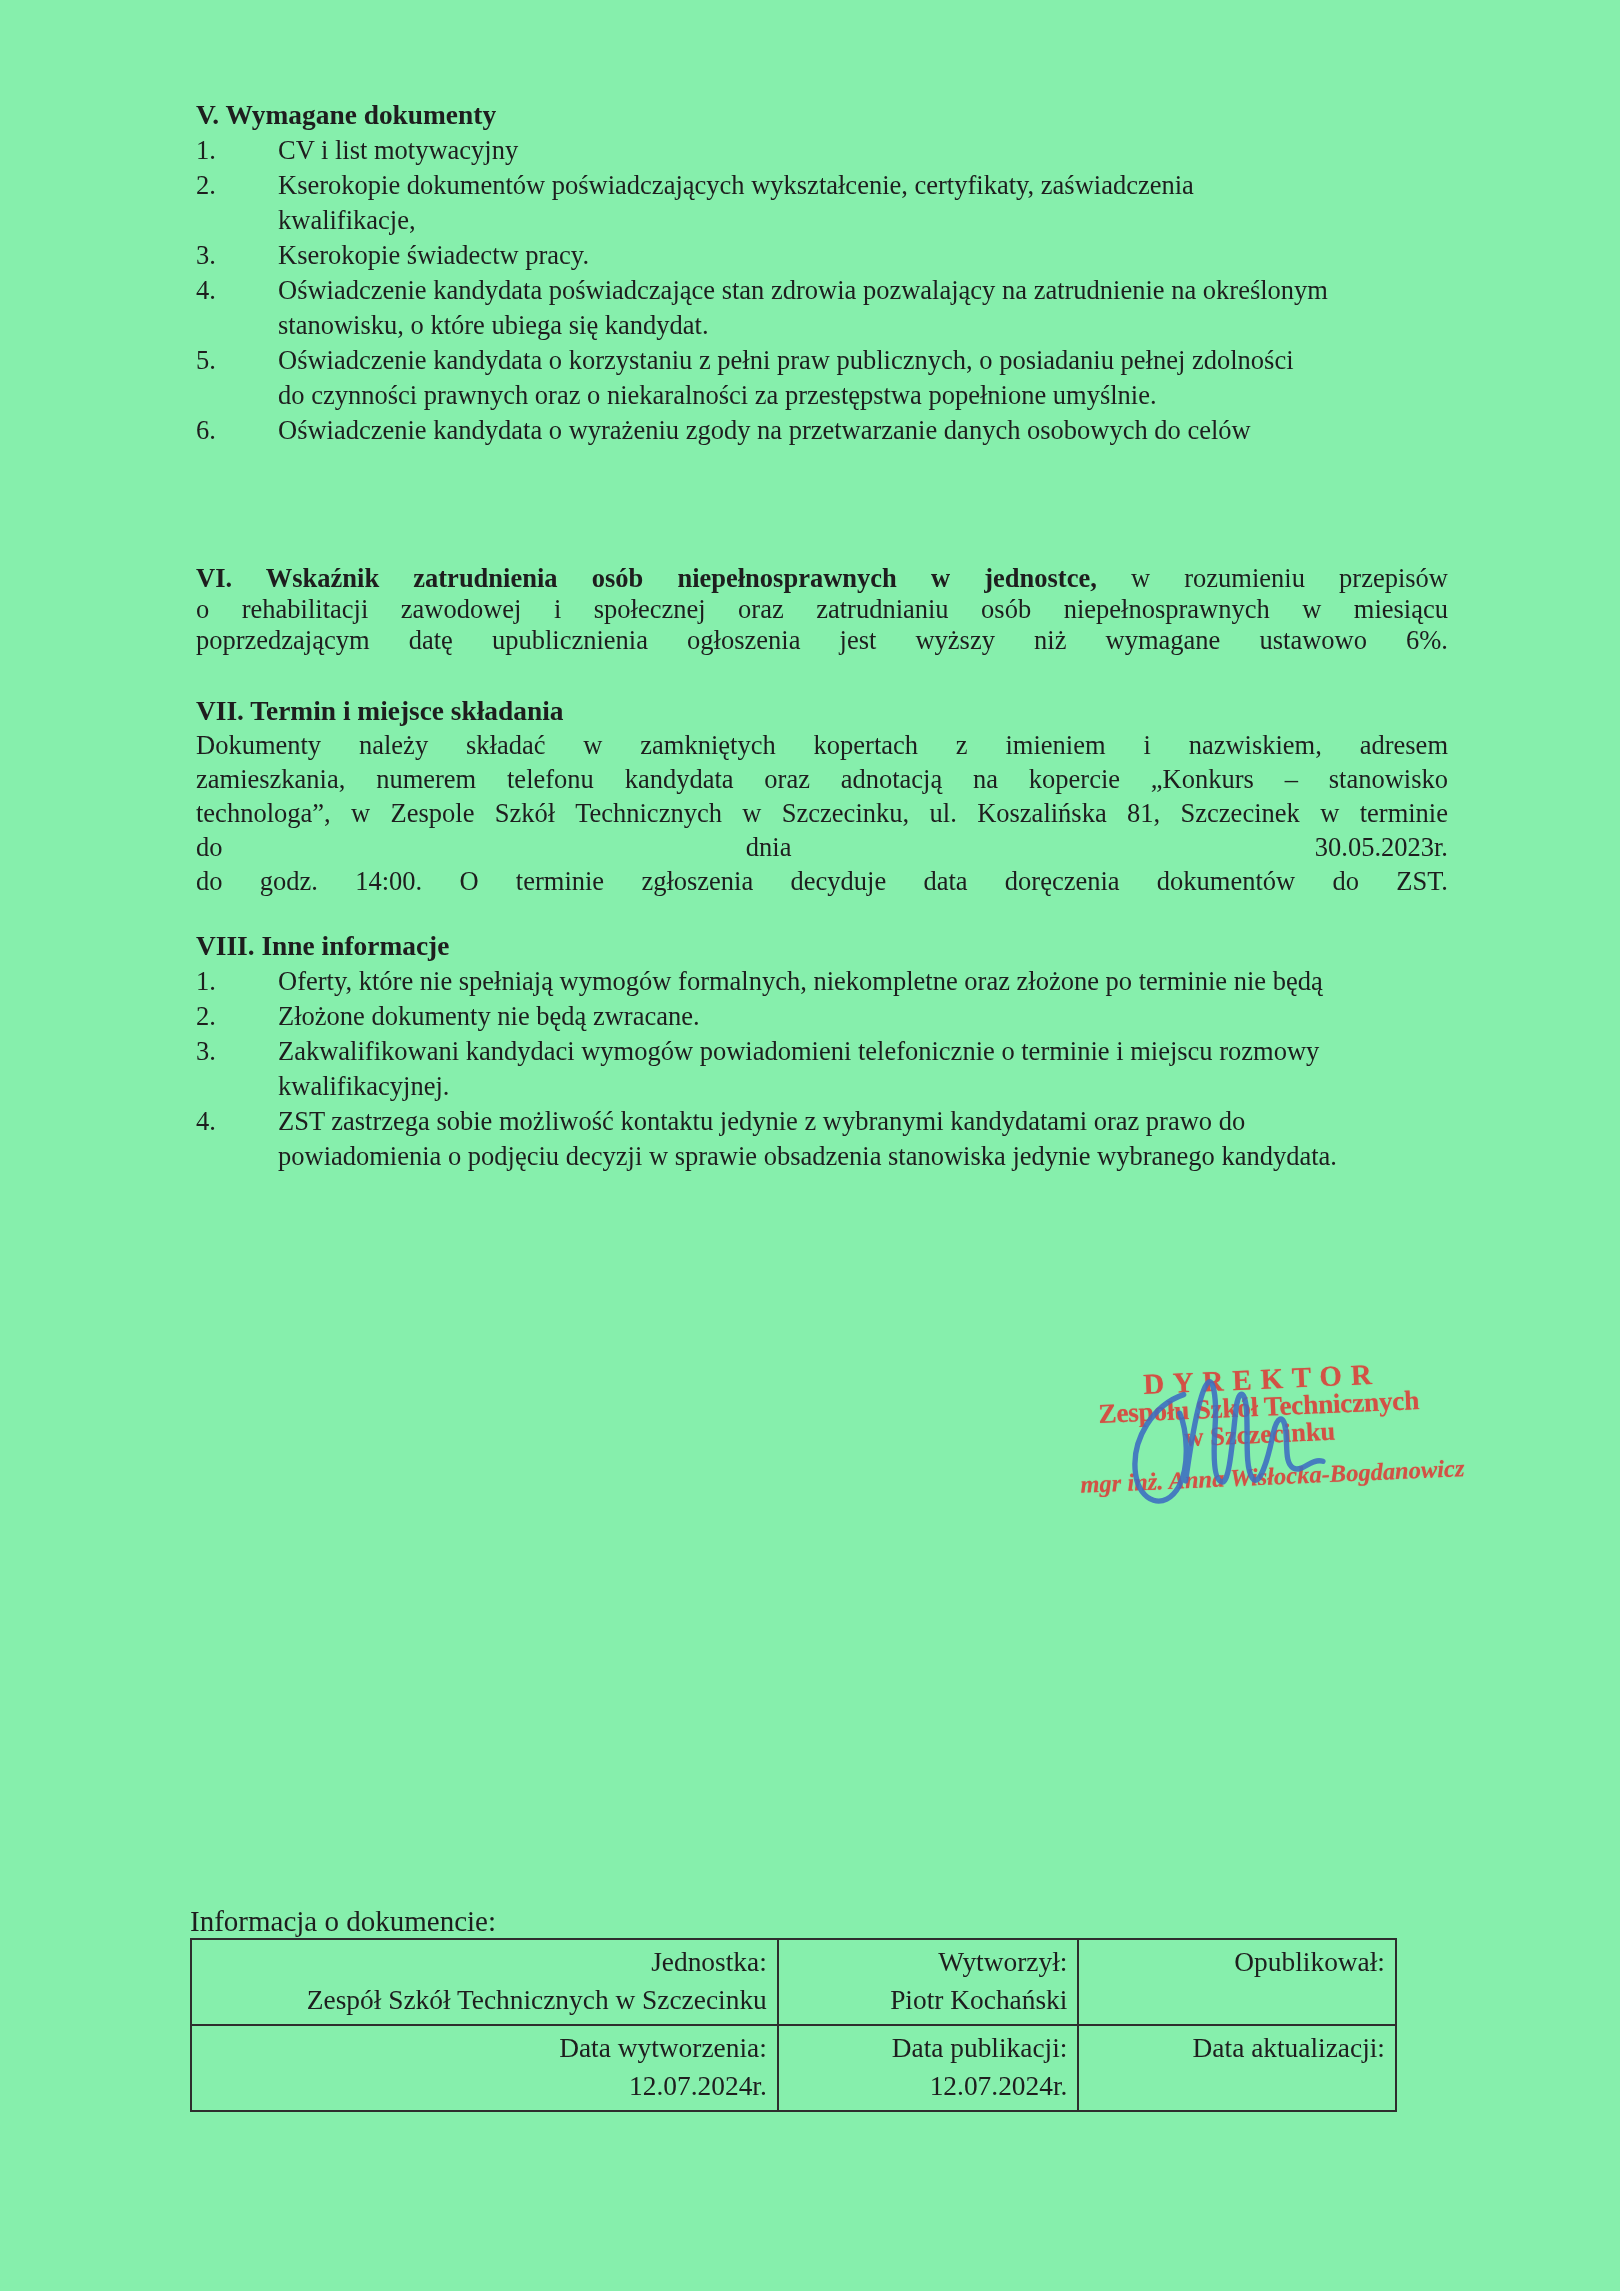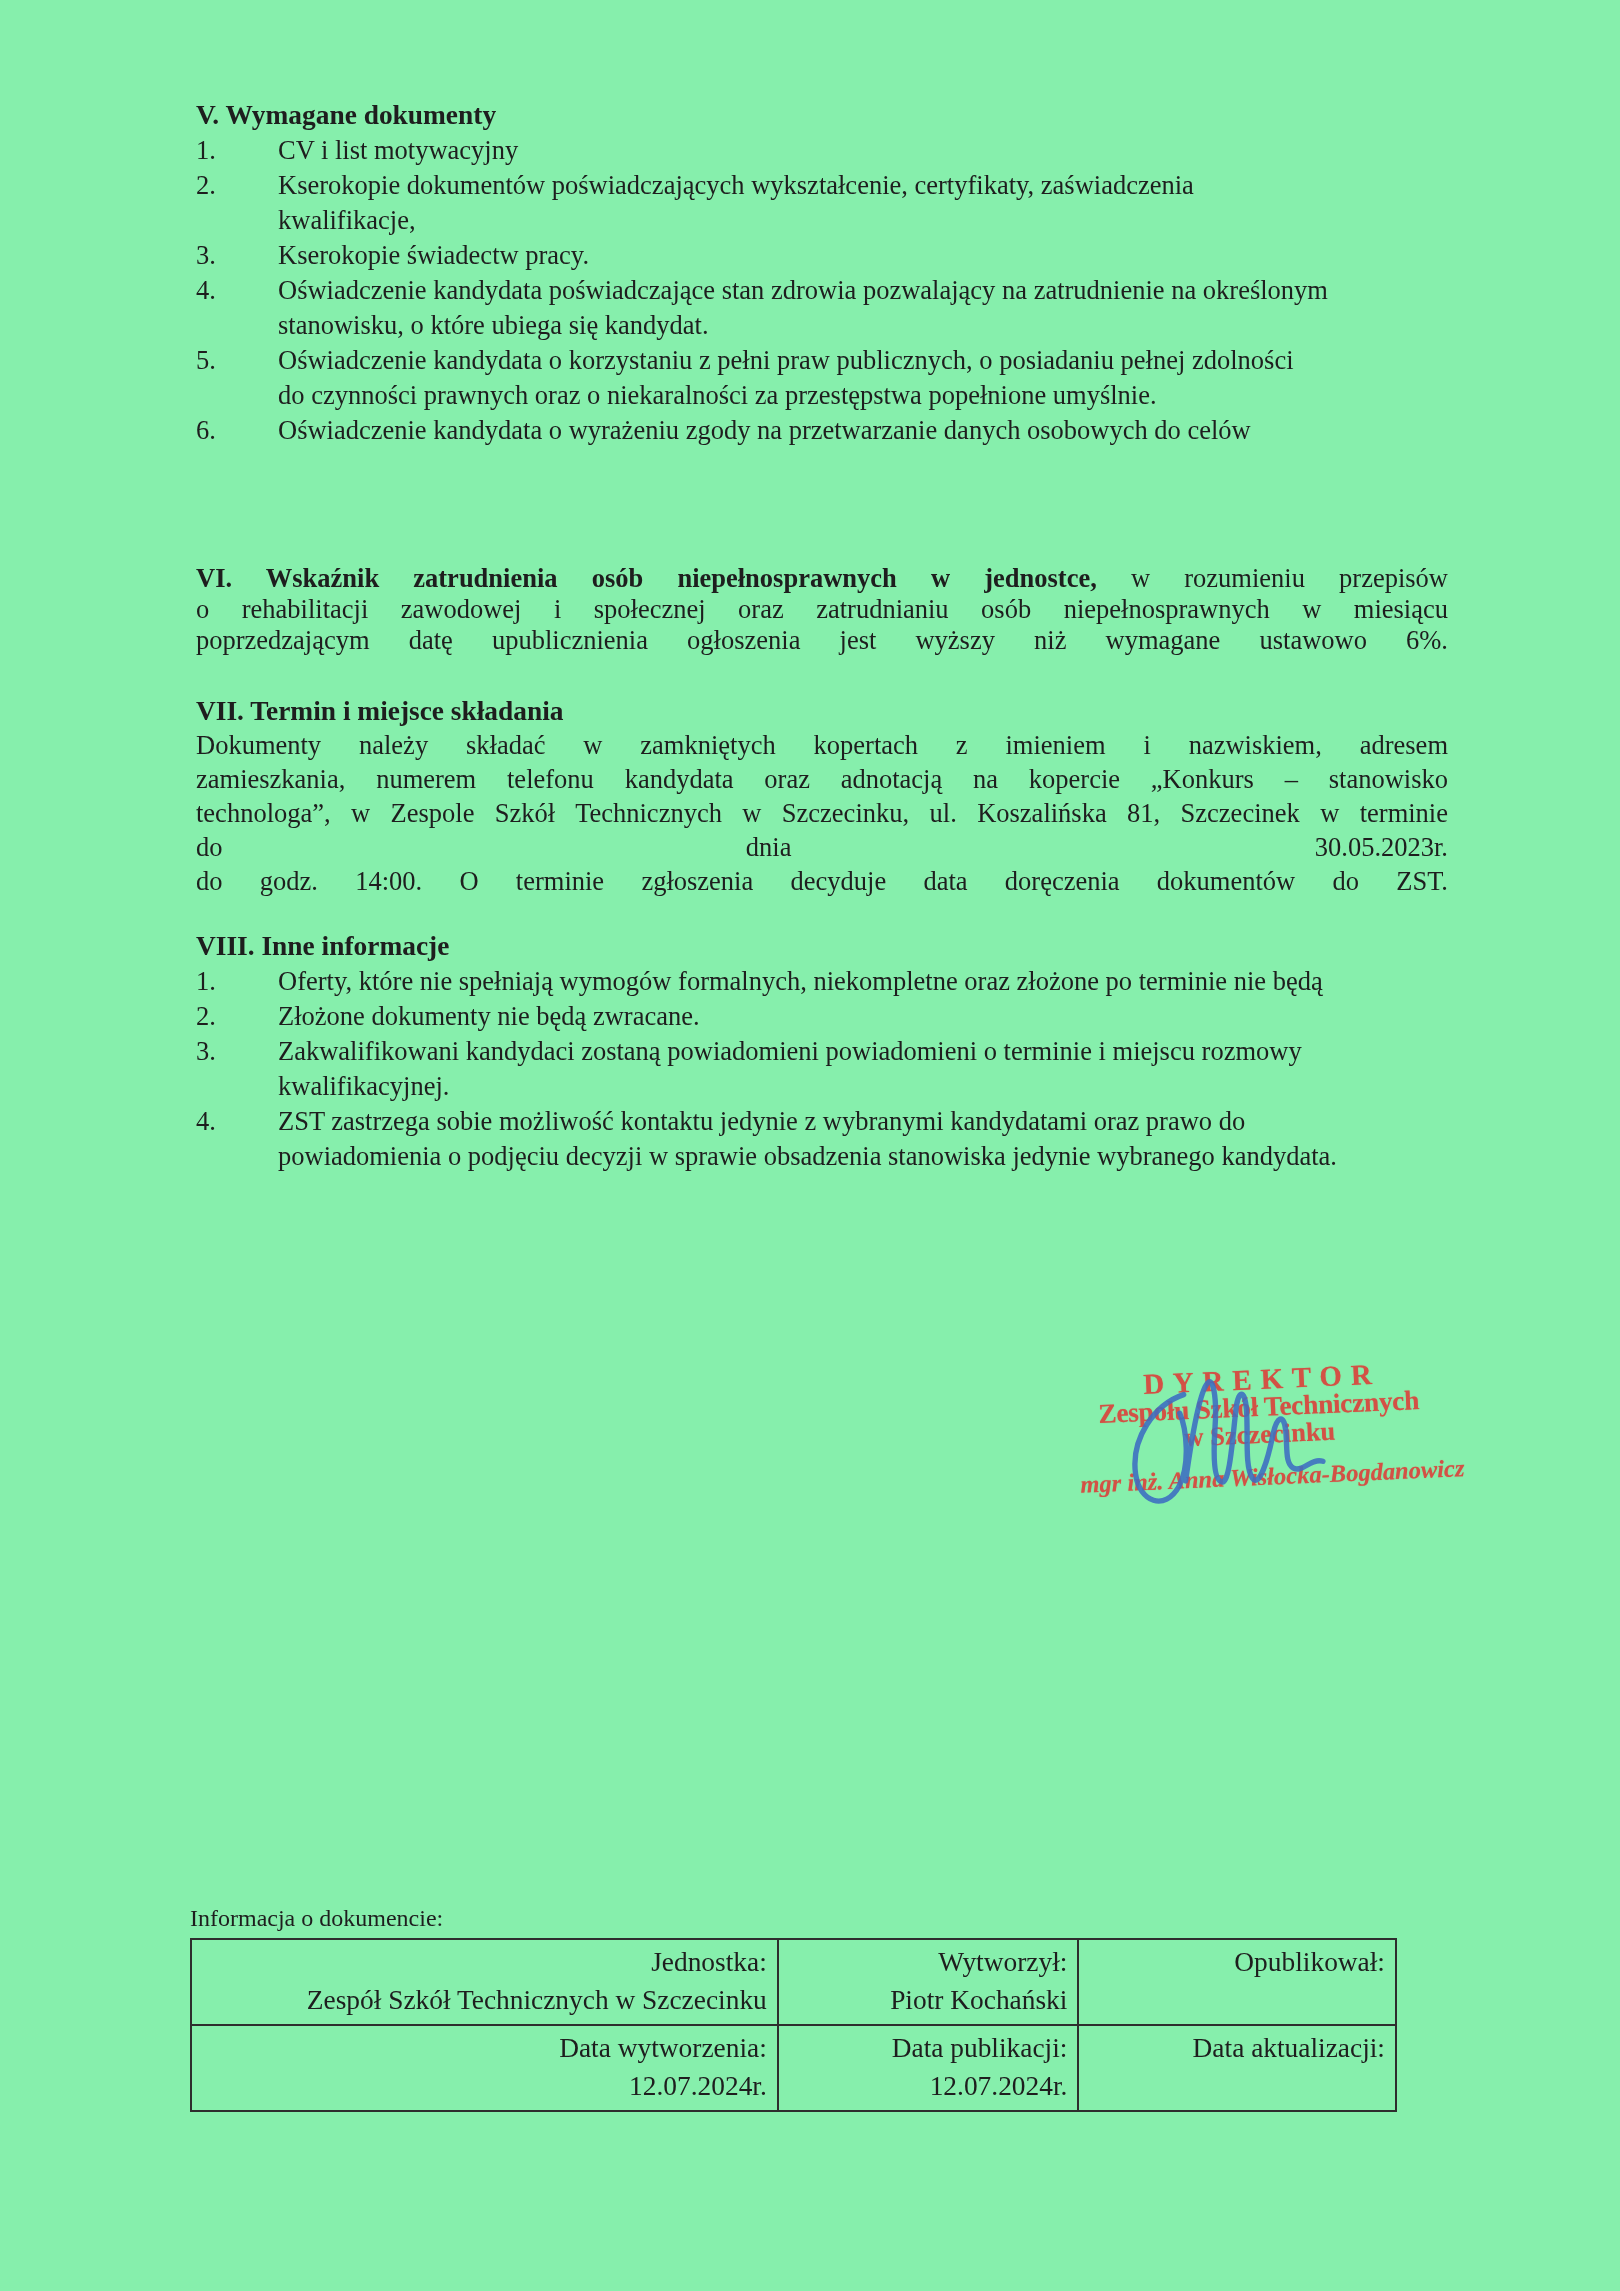--- a/index.html
+++ b/index.html
@@ -38,21 +38,21 @@
     font-weight:700;
     opacity:.93;
     text-shadow:0 0 1px rgba(217,70,62,.55);
   }
   .stamp .t1{font-size:29px;letter-spacing:8.8px;padding-left:8.8px;line-height:30px;}
   .stamp .t2{font-size:27.4px;line-height:27.4px;letter-spacing:-0.3px;}
   .stamp .t3{font-size:26.5px;line-height:26.5px;}
   .stamp .t4{font-size:24.5px;line-height:25.5px;margin-top:15.7px;font-style:italic;white-space:nowrap;}
   .sig{left:1115px;top:1370px;}
   
-  .caption{left:190px;top:1905px;font-size:24px;border-bottom:2px solid #2e2e2e;padding-bottom:2px;}
+  .caption{left:190px;top:1905px;font-size:29px;border-bottom:2px solid #2e2e2e;padding-bottom:2px;}
   
   .caption{border-bottom:none;}
   table.info{
     position:absolute;left:190px;top:1938px;
     width:1140px;border-collapse:collapse;table-layout:fixed;
     font-size:27.4px;
   }
   table.info td{
     border:2px solid #2e2e2e;
     vertical-align:top;
@@ -144,21 +144,21 @@
     </div>
     <div class="li">
       <span class="num">2.</span>
       <div class="lines">
           <div class="line">Złożone dokumenty nie będą zwracane.</div>
         </div>
     </div>
     <div class="li">
       <span class="num">3.</span>
       <div class="lines">
-        <div class="line">Zakwalifikowani kandydaci zostaną powiadomieni powiadomieni o terminie i miejscu rozmowy</div>
+        <div class="line">Zakwalifikowani kandydaci wymogów powiadomieni telefonicznie o terminie i miejscu rozmowy</div>
         <div class="line">kwalifikacyjnej.</div>
       </div>
     </div>
     <div class="li">
       <span class="num">4.</span>
       <div class="lines">
         <div class="line">ZST zastrzega sobie możliwość kontaktu jedynie z wybranymi kandydatami oraz prawo do</div>
         <div class="line">powiadomienia o podjęciu decyzji w sprawie obsadzenia stanowiska jedynie wybranego kandydata.</div>
       </div>
     </div>

